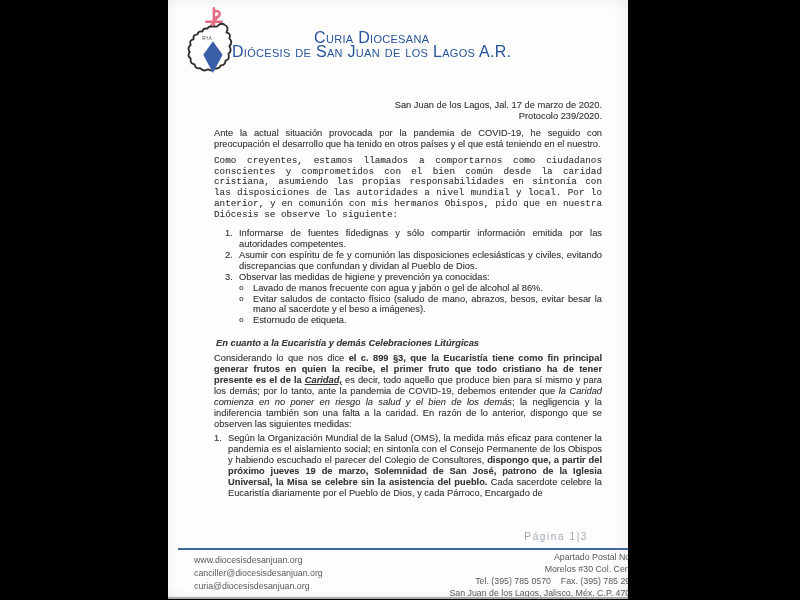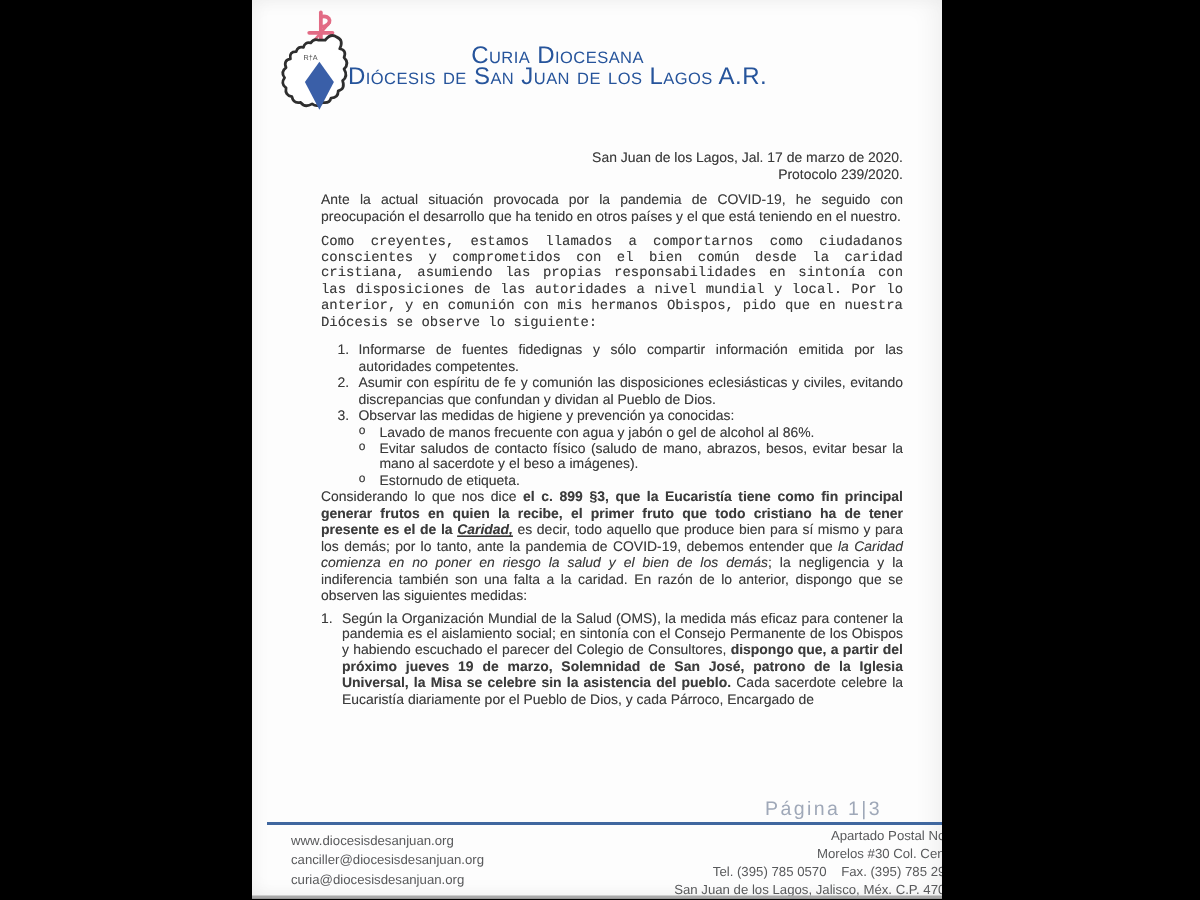--- a/index.html
+++ b/index.html
@@ -44,21 +44,21 @@
   .uli .marker{flex:none;width:14px;font-family:"Liberation Mono","DejaVu Sans Mono",monospace;font-size:8px;}
   .uli .txt{flex:1;text-align:justify;}
   .consider{margin-top:4px;margin-bottom:4px !important;}
   .oli2{display:flex;margin-left:0;}
   .oli2 .num{flex:none;width:14px;}
   .oli2 .txt{flex:1;text-align:justify;}
   b.i{font-style:italic;text-decoration:underline;}
   
   .page-number{
     position:absolute;right:40px;top:531px;
-    font-size:13px;letter-spacing:1.6px;
+    font-size:10px;letter-spacing:1.6px;
     color:var(--page-number-gray,#9fa8b8);
   }
   .footer-divider{
     position:absolute;left:10px;top:548px;width:450px;height:2px;
     background:var(--footer-divider-blue,#40679f);
   }
   .footer-left{
     position:absolute;left:26px;top:554px;
     font-size:8.8px;line-height:13px;color:var(--footer-text,#58595b);
   }
@@ -126,20 +126,21 @@
       </div>
       <div class="uli">
         <span class="marker">o</span>
         <span class="txt">Evitar saludos de contacto físico (saludo de mano, abrazos, besos, evitar besar la mano al sacerdote y el beso a imágenes).</span>
       </div>
       <div class="uli">
         <span class="marker">o</span>
         <span class="txt">Estornudo de etiqueta.</span>
       </div>
 
+      <div class="sec-head sec-head2">En cuanto a la Eucaristía y demás Celebraciones Litúrgicas</div>
 
       <p class="consider"><span>Considerando lo que nos dice </span><b>el c. 899 §3, que la Eucaristía tiene como fin principal generar frutos en quien la recibe, el primer fruto que todo cristiano ha de tener presente es el de la </b><b class="i">Caridad,</b><span> es decir, todo aquello que produce bien para sí mismo y para los demás; por lo tanto, ante la pandemia de COVID-19, debemos entender que </span><i>la Caridad comienza en no poner en riesgo la salud y el bien de los demás</i><span>; la negligencia y la indiferencia también son una falta a la caridad. En razón de lo anterior, dispongo que se observen las siguientes medidas:</span></p>
 
       <div class="oli2">
         <span class="num">1.</span>
         <span class="txt"><span>Según la Organización Mundial de la Salud (OMS), la medida más eficaz para contener la pandemia es el aislamiento social; en sintonía con el Consejo Permanente de los Obispos y habiendo escuchado el parecer del Colegio de Consultores, </span><b>dispongo que, a partir del próximo jueves 19 de marzo, Solemnidad de San José, patrono de la Iglesia Universal, la Misa se celebre sin la asistencia del pueblo.</b><span> Cada sacerdote celebre la Eucaristía diariamente por el Pueblo de Dios, y cada Párroco, Encargado de</span></span>
       </div>
 
     </div>
 

